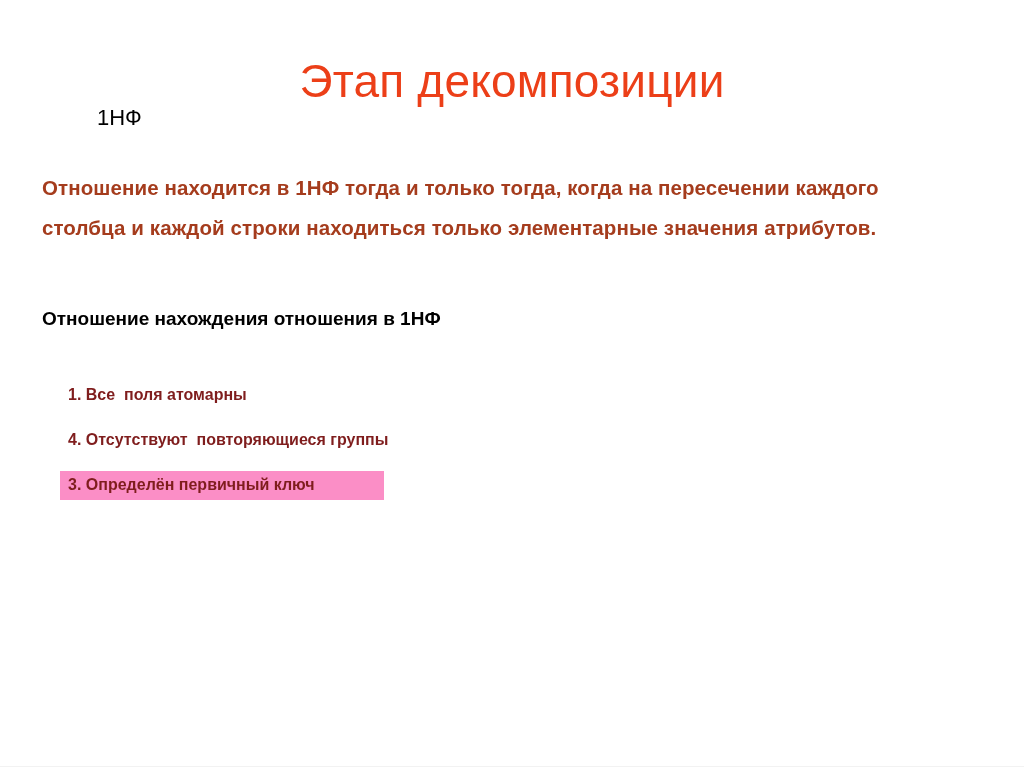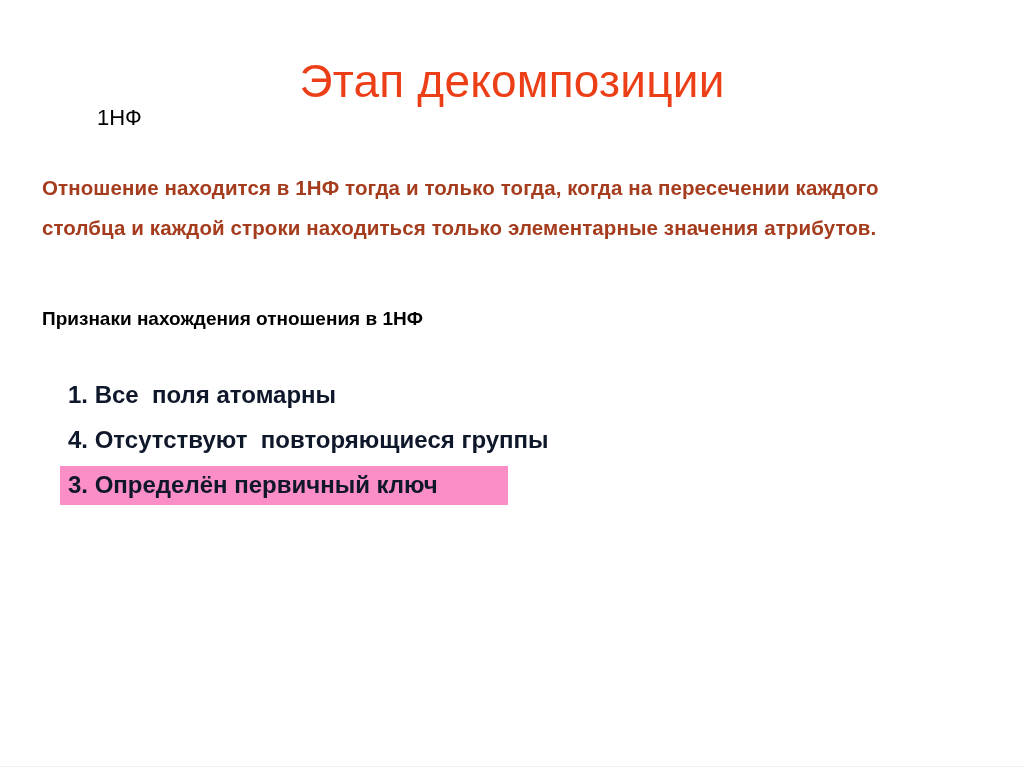--- a/index.html
+++ b/index.html
@@ -88,44 +88,44 @@
   }
   .criteria-item {
     position: relative;
     height: 45px;
     display: flex;
     align-items: center;
   }
   .criteria-item .item-text {
     display: inline-block;
     padding: 3px 8px 4px 8px;
-    font-size: 24px;
+    font-size: 16px;
     font-weight: 700;
     line-height: 1.35;
-    color: #0f172a;
+    color: #7f1d1d;
     white-space: pre;
     background: transparent;
   }
   .criteria-item.highlighted .item-text {
     background: #fb8ec6;
     padding-right: 70px;
   }
 </style>
 </head>
 <body>
 
 <div id="slide">
 
   <h1 class="slide-title">Этап декомпозиции</h1>
 
   <div class="nf-label">1НФ</div>
 
   <p class="definition">Отношение находится в 1НФ тогда и только тогда, когда на пересечении каждого столбца и каждой строки находиться только элементарные значения атрибутов.</p>
 
-  <div class="criteria-heading">Признаки нахождения отношения в 1НФ</div>
+  <div class="criteria-heading">Отношение нахождения отношения в 1НФ</div>
 
   <ul class="criteria-list">
     <li class="criteria-item">
       <span class="item-text">1. Все  поля атомарны</span>
     </li>
     <li class="criteria-item">
       <span class="item-text">4. Отсутствуют  повторяющиеся группы</span>
     </li>
     <li class="criteria-item highlighted">
       <span class="item-text">3. Определён первичный ключ</span>

